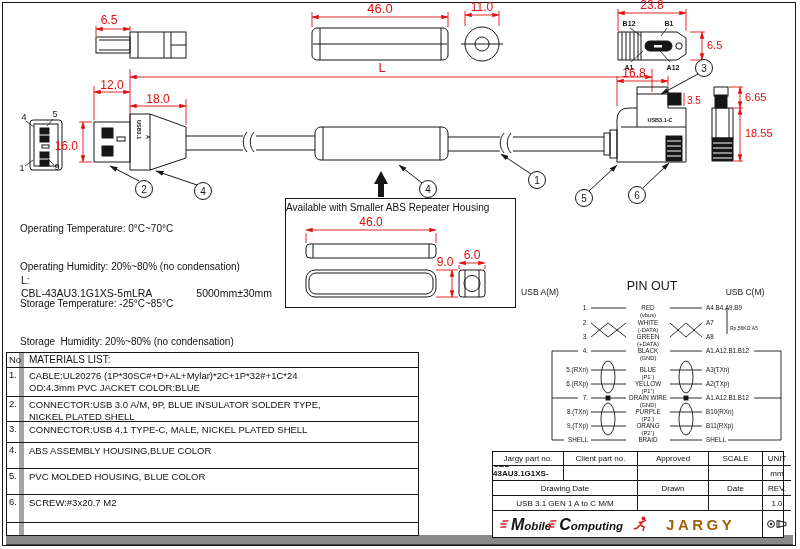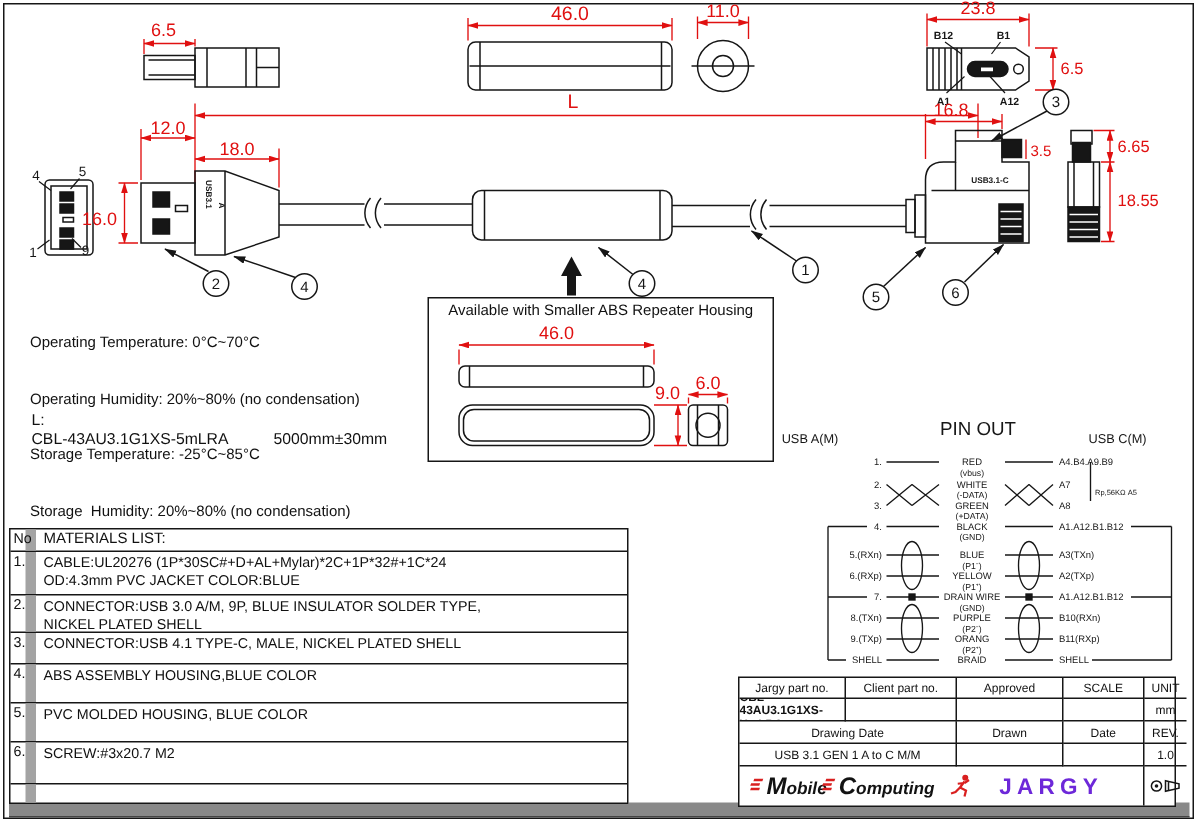--- a/index.html
+++ b/index.html
@@ -9,41 +9,41 @@
   #bottombar{left:6px;top:535px;width:787px;height:10px;background:#898989;border-bottom:1px solid #444}
   svg{position:absolute;overflow:visible}
   svg text{font-family:"Liberation Sans",sans-serif;fill:#161616}
   .red{fill:#e01010}
   .d12{font-size:12px}.d11{font-size:11px}.d13{font-size:13px}
   .pin7{font-size:7px;font-weight:bold}
   .balloon{font-size:10px}
   .ct{font-size:5.5px;font-weight:bold}
   #notes{left:20px;top:198px;font-size:10px;line-height:12.5px;white-space:pre}
   #lspec{left:21px;top:274px;font-size:10.5px;line-height:13px}
-  #lspec .row{display:flex;gap:30px}
+  #lspec .row{display:flex;gap:44px}
   #repbox{left:285px;top:198px;width:231px;height:110px;border:1.4px solid #161616}
-  #repbox .t{text-align:center;font-size:10px;margin-top:3px}
+  #repbox .t{font-size:10px;margin-top:3px}
   #materials{left:6px;top:352px;width:413px;border:1px solid #161616;background:#fff}
   .mrow{display:flex;border-bottom:1px solid #161616}
   .mrow:last-child{border-bottom:none}
-  .mno{width:17px;border-right:7px solid #a3a3a3;font-size:9.5px;padding:1px 0 0 2px;flex:none}
+  .mno{width:17px;border-right:5px solid #a3a3a3;font-size:9.5px;padding:1px 0 0 2px;flex:none}
   .mtx{flex:1;font-size:9.5px;line-height:11.5px;padding:2px 0 0 5px}
   .mhead .mtx{padding-top:1px;font-size:10px}
   #tb{left:492px;top:451px;width:292px;border:1px solid #161616;display:grid;
       grid-template-columns:71px 74px 71px 54px 28px;grid-template-rows:14px 15px 15px 15px 26px;background:#fff}
   #tb>div{border-right:1px solid #161616;border-bottom:1px solid #161616;display:flex;align-items:center;justify-content:center;font-size:8px;overflow:hidden}
   #tb>div.lastcol{border-right:none}
   #tb>div.lastrow{border-bottom:none}
   .pno{font-size:6.5px;font-weight:bold}
   .mmv{font-size:9px}.revv{font-size:10px}
   .dnv{font-size:8px;font-weight:normal}
   #logocell{justify-content:flex-start !important;padding-left:10px;gap:10px}
   .mlogo{display:flex;align-items:baseline;font-style:italic;font-weight:bold;color:#121212;font-size:11.5px}
   .mlogo .big{font-size:16px;line-height:14px}
-  .jargy{color:#6d28d9;font-weight:bold;font-size:15px;letter-spacing:3.5px;margin-left:8px}
+  .jargy{color:#a16207;font-weight:bold;font-size:15px;letter-spacing:3.5px;margin-left:8px}
 </style>
 </head>
 <body>
 
 <div id="frame" class="abs"></div>
 <div id="bottombar" class="abs"></div>
 
 <svg id="topdraw" width="800" height="220" viewBox="0 0 800 220">
   <defs>
     <marker id="arrR" markerWidth="9" markerHeight="6" refX="7.5" refY="2.5" orient="auto-start-reverse">

